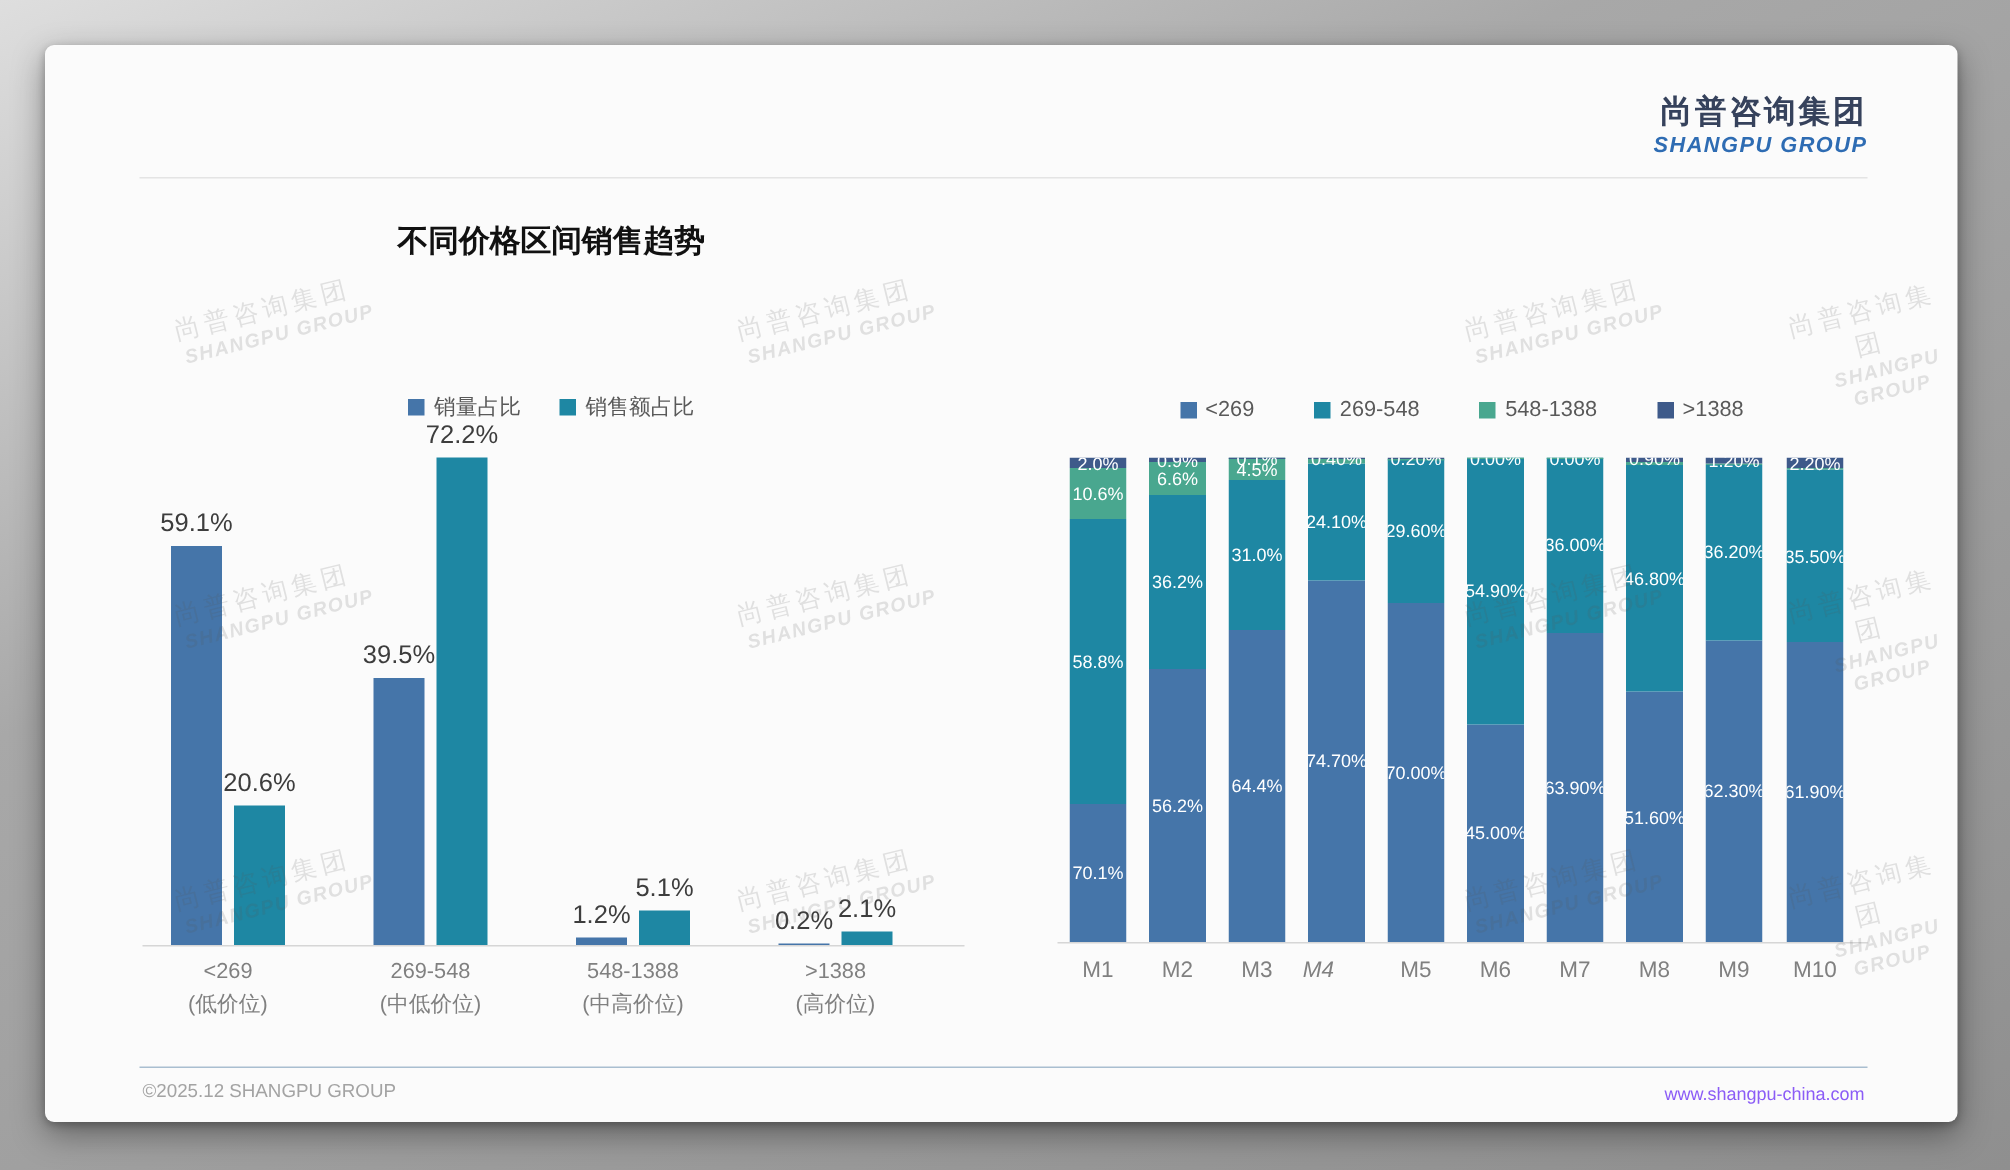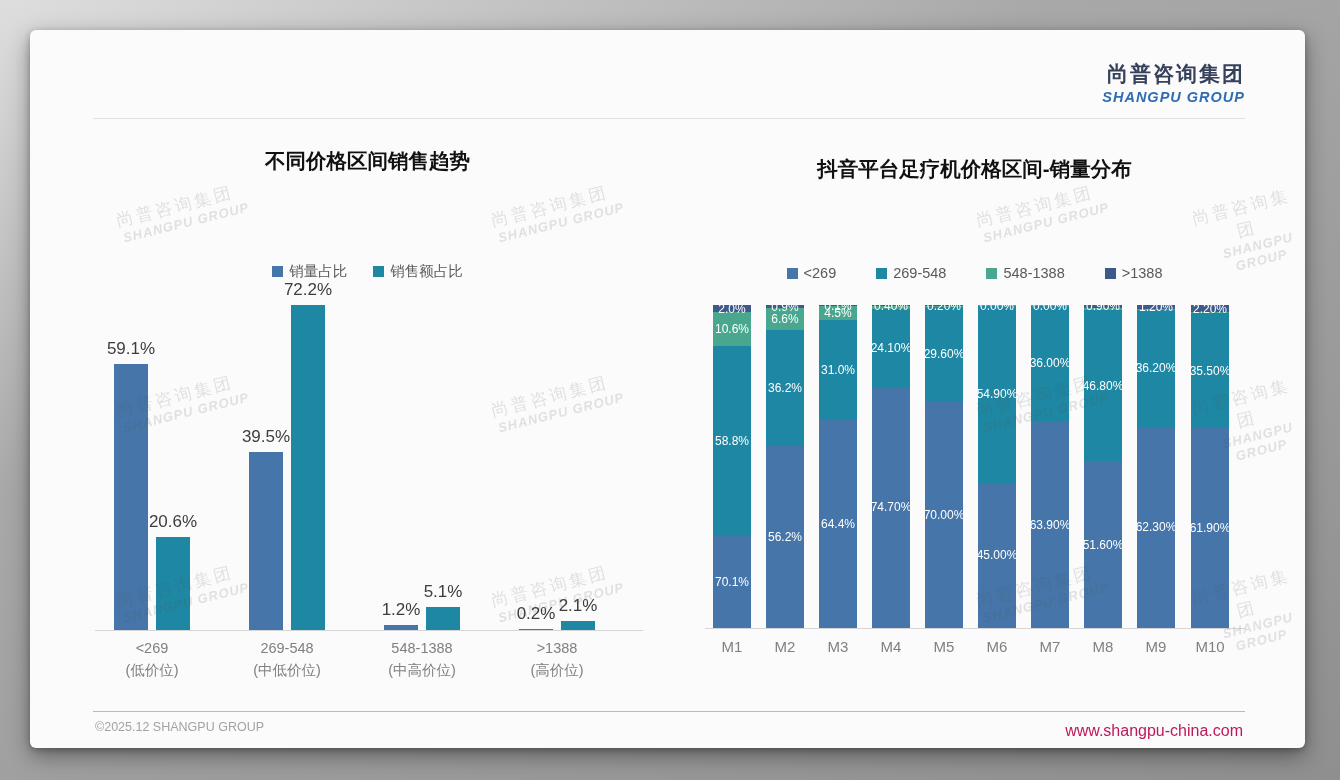--- a/index.html
+++ b/index.html
@@ -38,21 +38,21 @@
   .seg{position:absolute;left:0;width:100%;}
   .seg-label{position:absolute;left:50%;transform:translate(-50%,-50%);white-space:nowrap;
     font-size:12px;color:#ffffff;}
   .month-label{position:absolute;top:333px;width:60px;text-align:center;font-size:15px;color:#808080;}
   .wm-layer{left:0;top:0;width:100%;height:100%;pointer-events:none;z-index:6;}
   .wm{position:absolute;transform:rotate(-14deg);color:rgba(90,90,90,.16);text-align:center;}
   .wm-cn{font-size:17px;letter-spacing:3px;}
   .wm-en{font-size:13px;font-weight:bold;font-style:italic;letter-spacing:1px;margin-top:-1px;padding-left:14px;}
   .footer-divider{left:63px;top:681px;width:1152px;height:1px;background:#a9bed0;}
   .footer-left{left:65px;top:690px;font-size:12.5px;color:#a3a3a3;}
-  .footer-right{right:62px;top:692px;font-size:16px;color:#be185d;}
+  .footer-right{right:62px;top:692px;font-size:12px;color:#8b5cf6;}
 </style>
 </head>
 <body>
 
 <div class="slide">
 
 
   <div class="abs logo">
     <div class="logo-cn">尚普咨询集团</div>
     <div class="logo-en">SHANGPU GROUP</div>
@@ -101,21 +101,20 @@
       <div class="vbar" style="left: 61px; width: 34px; height: 92.7px; background: rgb(30, 135, 163);"></div>
       <div class="bar-val" style="left: 46px; bottom: 97.7px;">20.6%</div>
       <div class="vbar" style="left: 196px; width: 34px; height: 324.9px; background: rgb(30, 135, 163);"></div>
       <div class="bar-val" style="left: 181px; bottom: 329.9px;">72.2%</div>
       <div class="vbar" style="left: 331px; width: 34px; height: 22.95px; background: rgb(30, 135, 163);"></div>
       <div class="bar-val" style="left: 316px; bottom: 27.95px;">5.1%</div>
       <div class="vbar" style="left: 466px; width: 34px; height: 9.45px; background: rgb(30, 135, 163);"></div>
       <div class="bar-val" style="left: 451px; bottom: 14.45px;">2.1%</div>
     </div>
 
-  <div class="abs chart-title rc-title">抖音平台足疗机价格区间-销量分布</div>
   <div class="abs legend rc-legend">
       <div class="legend-item">
         <div class="legend-swatch" style="background: rgb(69, 117, 169);"></div>
         <div class="legend-label">&lt;269</div>
       </div>
       <div class="legend-item">
         <div class="legend-swatch" style="background: rgb(30, 135, 163);"></div>
         <div class="legend-label">269-548</div>
       </div>
       <div class="legend-item">
@@ -163,21 +162,21 @@
       <div class="month-label" style="left: 103px;">M3</div>
       <div class="sbar" style="left: 167px;">
         <div class="seg" style="bottom: 0px; height: 241.281px; background: rgb(69, 117, 169);"></div>
         <div class="seg-label" style="top: 202.359px;">74.70%</div>
         <div class="seg" style="bottom: 241.281px; height: 77.843px; background: rgb(30, 135, 163);"></div>
         <div class="seg-label" style="top: 42.7975px;">24.10%</div>
         <div class="seg" style="bottom: 319.124px; height: 2.584px; background: rgb(73, 167, 143);"></div>
         <div class="seg" style="bottom: 321.708px; height: 1.292px; background: rgb(62, 90, 138);"></div>
         <div class="seg-label" style="top: 0.646px;">0.40%</div>
       </div>
-      <div class="month-label" style="left: 156px;">M4</div>
+      <div class="month-label" style="left: 144px; font-style: italic;">M4</div>
       <div class="sbar" style="left: 220px;">
         <div class="seg" style="bottom: 0px; height: 226.1px; background: rgb(69, 117, 169);"></div>
         <div class="seg-label" style="top: 209.95px;">70.00%</div>
         <div class="seg" style="bottom: 226.1px; height: 95.608px; background: rgb(30, 135, 163);"></div>
         <div class="seg-label" style="top: 49.096px;">29.60%</div>
         <div class="seg" style="bottom: 321.708px; height: 0.646px; background: rgb(73, 167, 143);"></div>
         <div class="seg" style="bottom: 322.354px; height: 0.646px; background: rgb(62, 90, 138);"></div>
         <div class="seg-label" style="top: 0.5px;">0.20%</div>
       </div>
       <div class="month-label" style="left: 209px;">M5</div>

